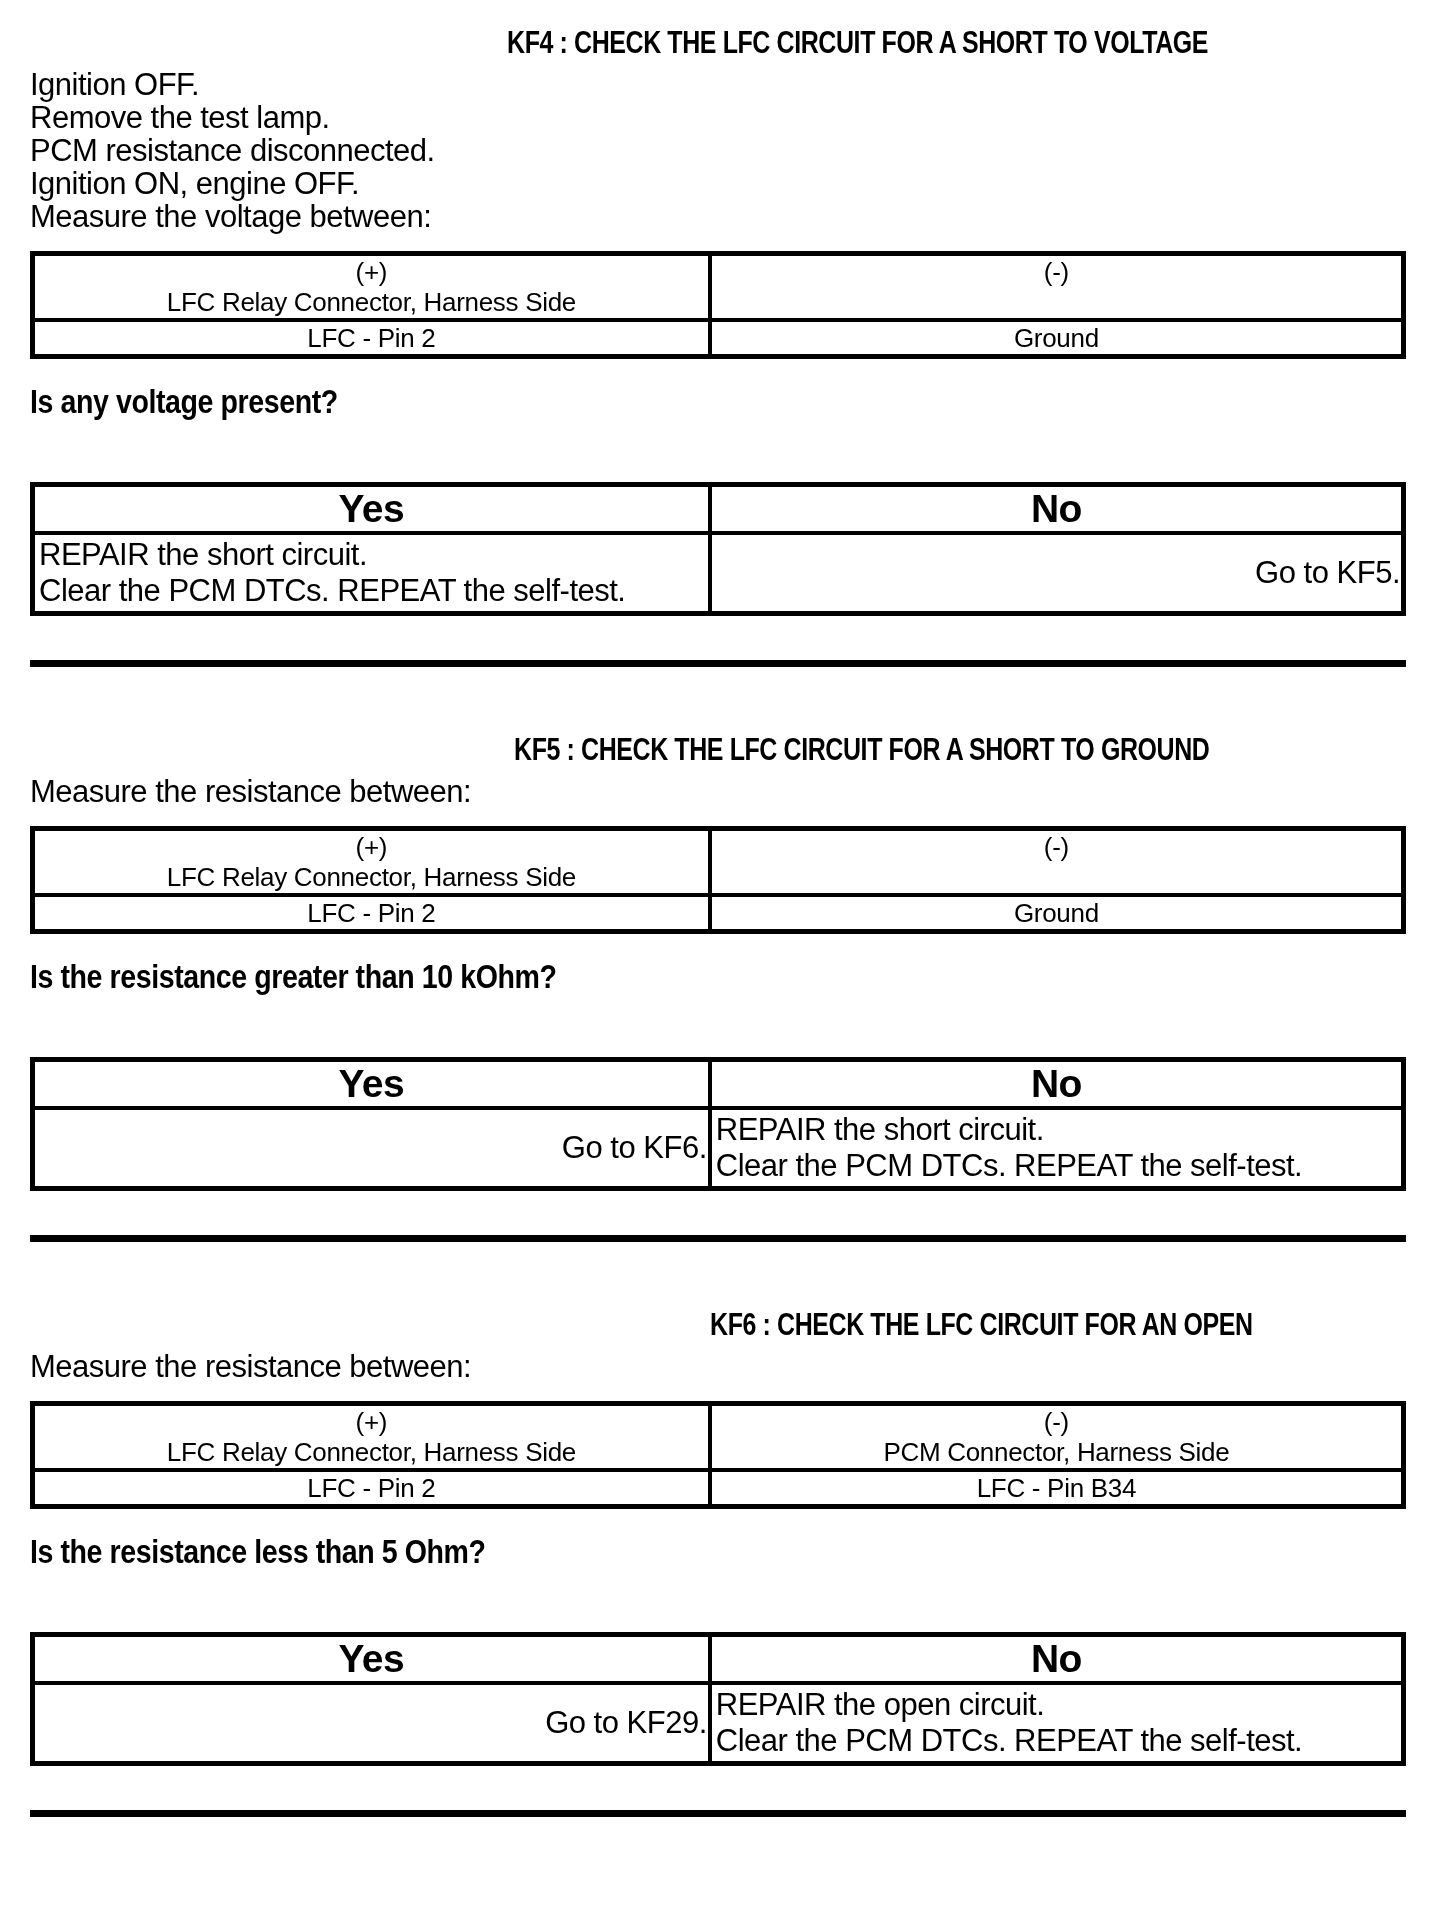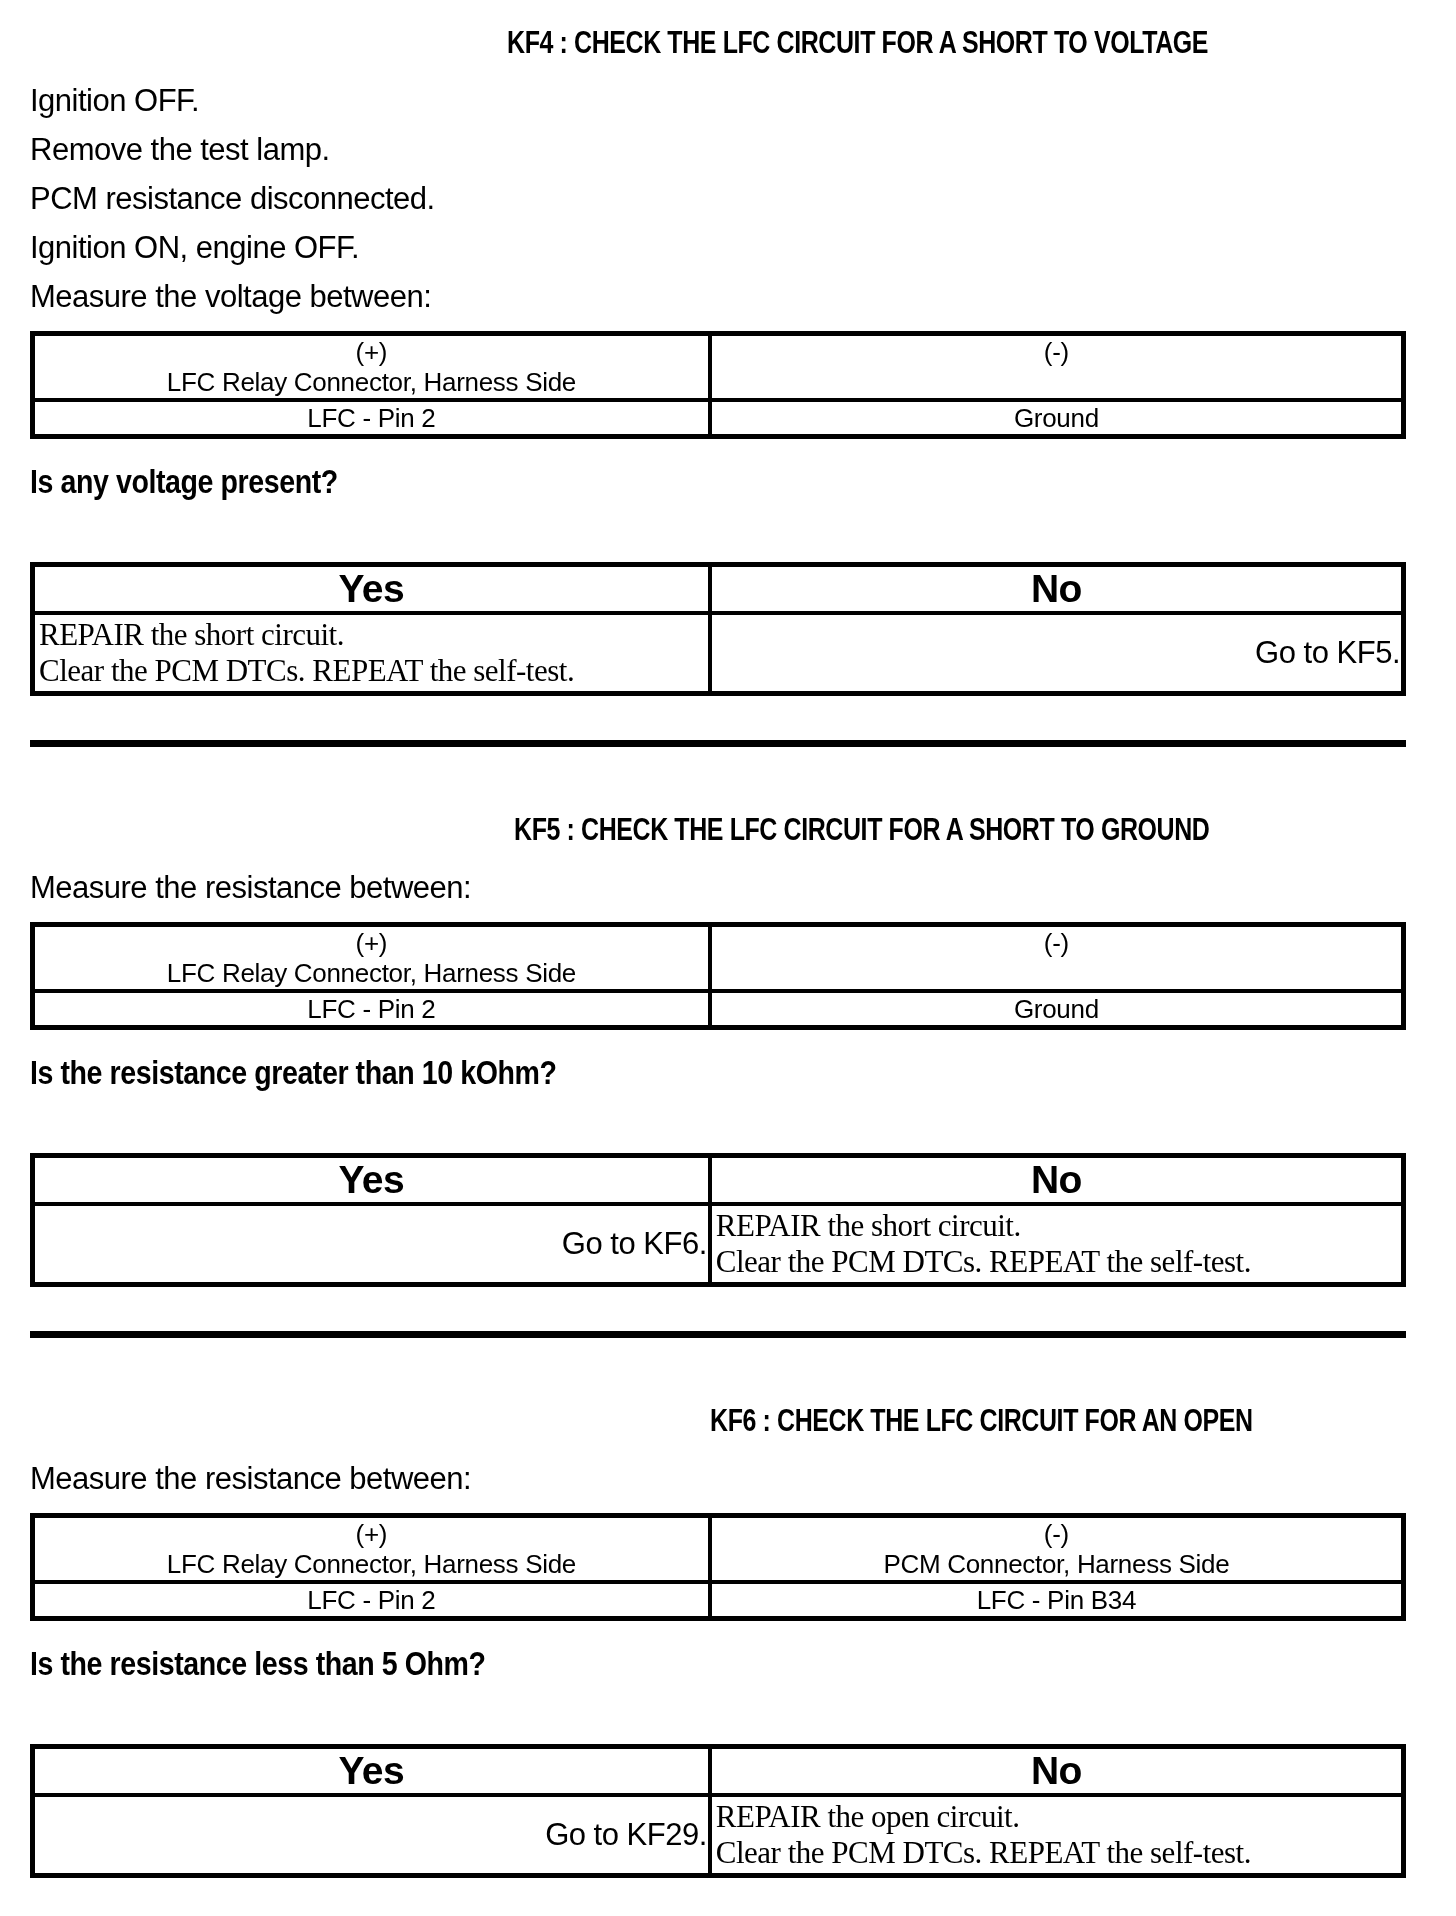--- a/index.html
+++ b/index.html
@@ -21,21 +21,20 @@
     display: inline-block;
     transform: scaleX(0.78);
     transform-origin: 0 50%;
     font-weight: bold;
     letter-spacing: -0.5px;
     white-space: nowrap;
   }
   .heading-text { font-size: 32px; }
 
   .instruction {
-    margin-top: 16px;
     font-size: 31px;
     letter-spacing: -0.5px;
     line-height: 33px;
   }
 
   table.mtable {
     width: 100%;
     margin-top: 18px;
     border-collapse: collapse;
     border: 5px solid #000;
@@ -68,21 +67,21 @@
     height: 40px;
     font-weight: bold;
     text-align: center;
     vertical-align: middle;
     font-size: 39px;
     padding: 0;
   }
   table.rtable td.colL { width: 49.4%; }
   table.rtable td.res { height: 72px; vertical-align: middle; }
   table.rtable td.res .rline { line-height: 36px; }
-  table.rtable td.res.left { text-align: left; padding: 2px 4px; font-family: Liberation Serif, serif; }
+  table.rtable td.res.left { text-align: left; padding: 2px 4px; }
   table.rtable td.res.center { text-align: right; }
 
   .rule {
     margin-top: 44px;
     height: 7px;
     background: #000;
     width: 100%;
   }
 </style>
 </head>

